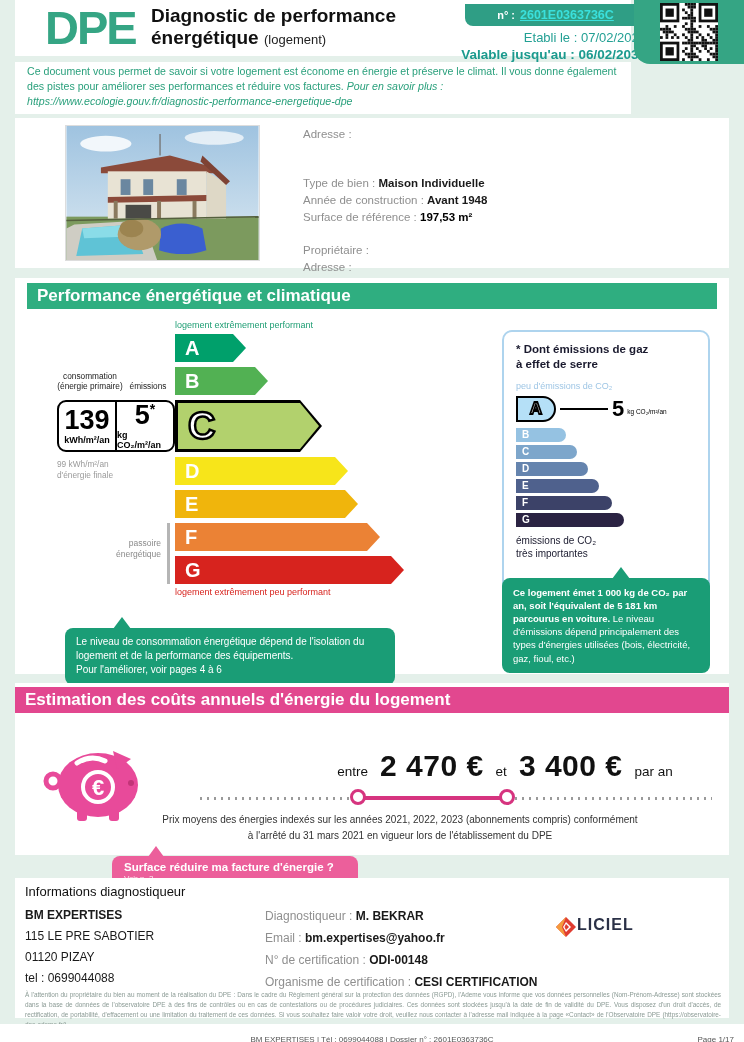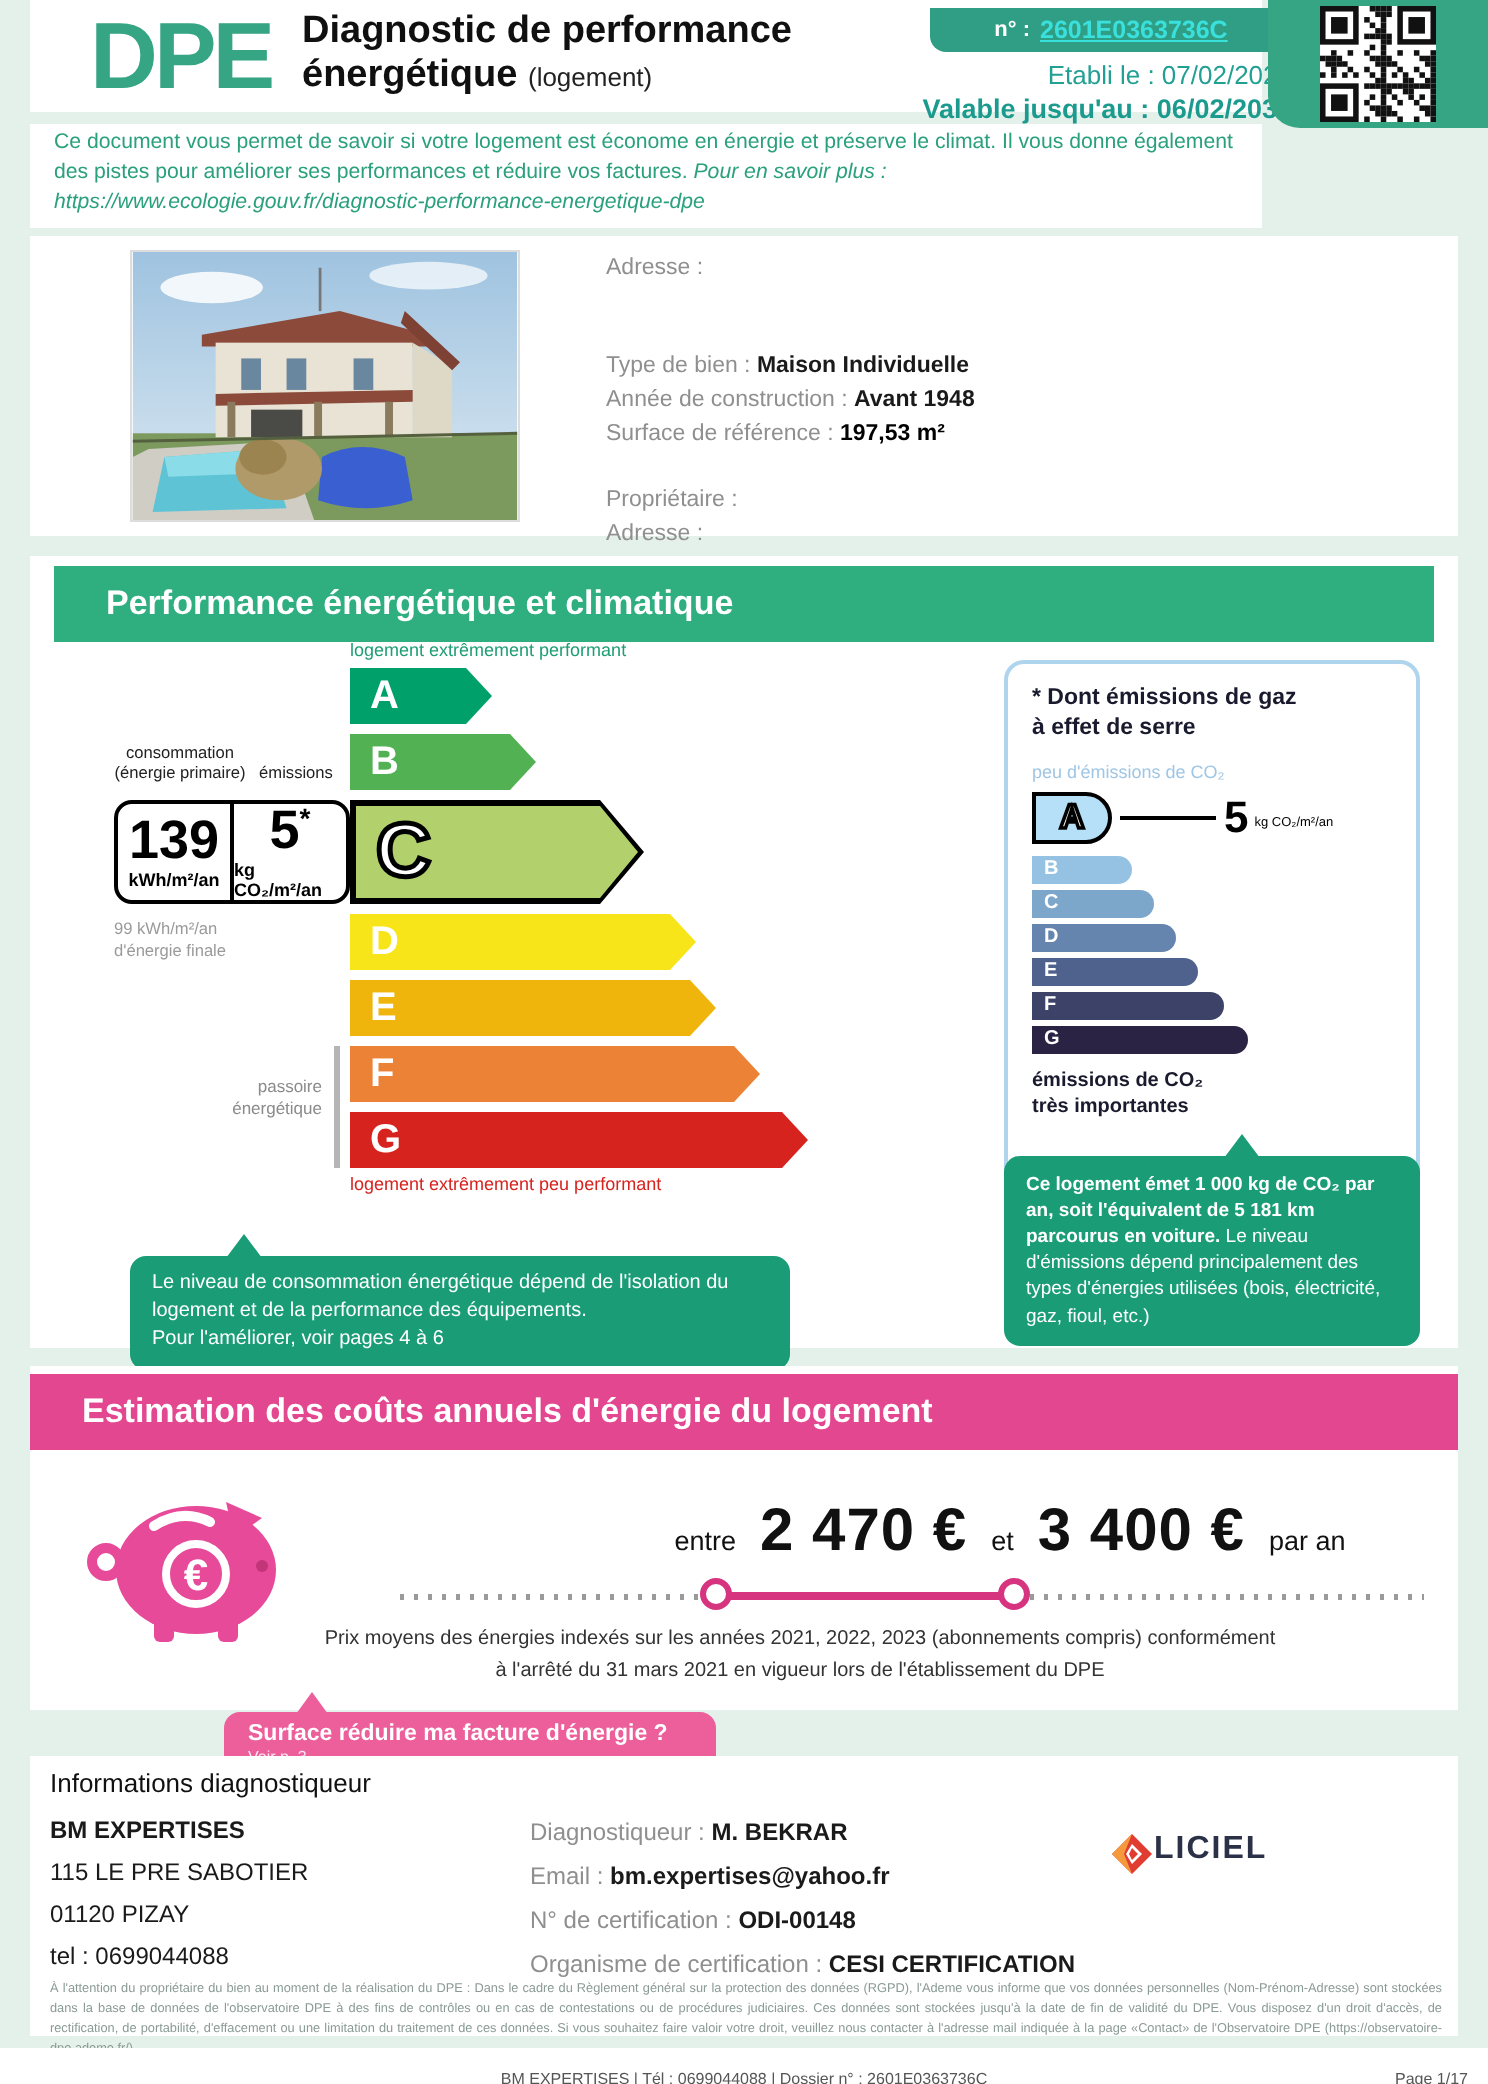--- a/index.html
+++ b/index.html
@@ -33,21 +33,21 @@
   #photo { position:absolute; left:50px; top:7px; width:195px; height:136px; border:1px solid #ddd; }
   #prop-info { position:absolute; left:288px; top:8px; font-size:11.5px; }
   #prop-info .line { line-height:17px; }
   #prop-info .gap { height:16px; }
   #prop-info .lab { color:#8f8f8f; }
   #prop-info .val { color:#1a1a1a; font-weight:700; }
   #prop-info .valb { color:#000; font-weight:800; }
 
   
   #perf { left:15px; top:278px; width:714px; height:396px; }
-  .banner { position:absolute; height:38px; display:flex; align-items:center; padding-left:26px;
+  .banner { position:absolute; height:26px; display:flex; align-items:center; padding-left:10px;
             color:#fff; font-size:17px; font-weight:800; }
   #perf-banner { left:12px; top:5px; width:690px; background:#2fae80; }
   #scale-top { position:absolute; left:160px; top:42px; font-size:9px; color:#1f9e74; }
   #scale-bottom { position:absolute; left:160px; top:309px; font-size:9px; color:#d7231e; }
   #ladder { position:absolute; left:160px; top:56px; }
   .e-row { margin-bottom:5px; }
   .e-arrow { height:28px; display:flex; align-items:center;
              clip-path:polygon(0 0, calc(100% - 13px) 0, 100% 50%, calc(100% - 13px) 100%, 0 100%); }
   .e-letter { color:#fff; font-weight:800; font-size:20px; padding-left:10px; line-height:1; }
   .e-big { position:relative; height:52px; background:#000;
@@ -81,21 +81,21 @@
   #ges-arow { margin-top:5px; display:flex; align-items:center; }
   #ges-tab { width:40px; height:26px; background:#b5e0f7; border:2.5px solid #000; border-radius:0 14px 14px 0;
              display:flex; align-items:center; justify-content:center; }
   #ges-tab .gl { font-size:17px; font-weight:800; color:#fff; -webkit-text-stroke:1.8px #000; line-height:1; }
   #ges-dash { width:48px; height:2.5px; background:#000; margin:0 4px; }
   #ges-val { font-size:22px; font-weight:800; color:#000; line-height:1; }
   #ges-unit { font-size:6.5px; color:#000; margin-left:3px; margin-top:6px; }
   #ges-bars { margin-top:6px; }
   .g-bar { height:14px; border-radius:0 8px 8px 0; margin-bottom:3px; display:flex; align-items:center; }
   .g-letter { color:#fff; font-weight:700; font-size:10px; padding-left:6px; line-height:1; }
-  #ges-high { margin-top:7px; font-size:10px; color:#1a1a2e; white-space:pre-line; line-height:1.3;font-weight:bold; }
+  #ges-high { margin-top:7px; font-size:10px; color:#1a1a2e; white-space:pre-line; line-height:1.3; }
   #bubble-right { left:487px; top:300px; width:208px; padding:8px 11px; font-size:9.5px; line-height:1.38; }
   #bubble-right:before { left:110px; }
   #bubble-right .b { font-weight:800; }
 
   
   #costs { left:15px; top:683px; width:714px; height:172px; }
   #costs-banner { left:0px; top:4px; width:714px; background:#e2478f; }
   #costs-desc { position:absolute; left:10px; top:34px; width:700px; font-size:9.6px; color:#1a1a1a; line-height:1.45; }
   #piggy { position:absolute; left:28px; top:62px; }
   #price-row { position:absolute; left:270px; top:66px; width:440px; display:flex; align-items:baseline;

